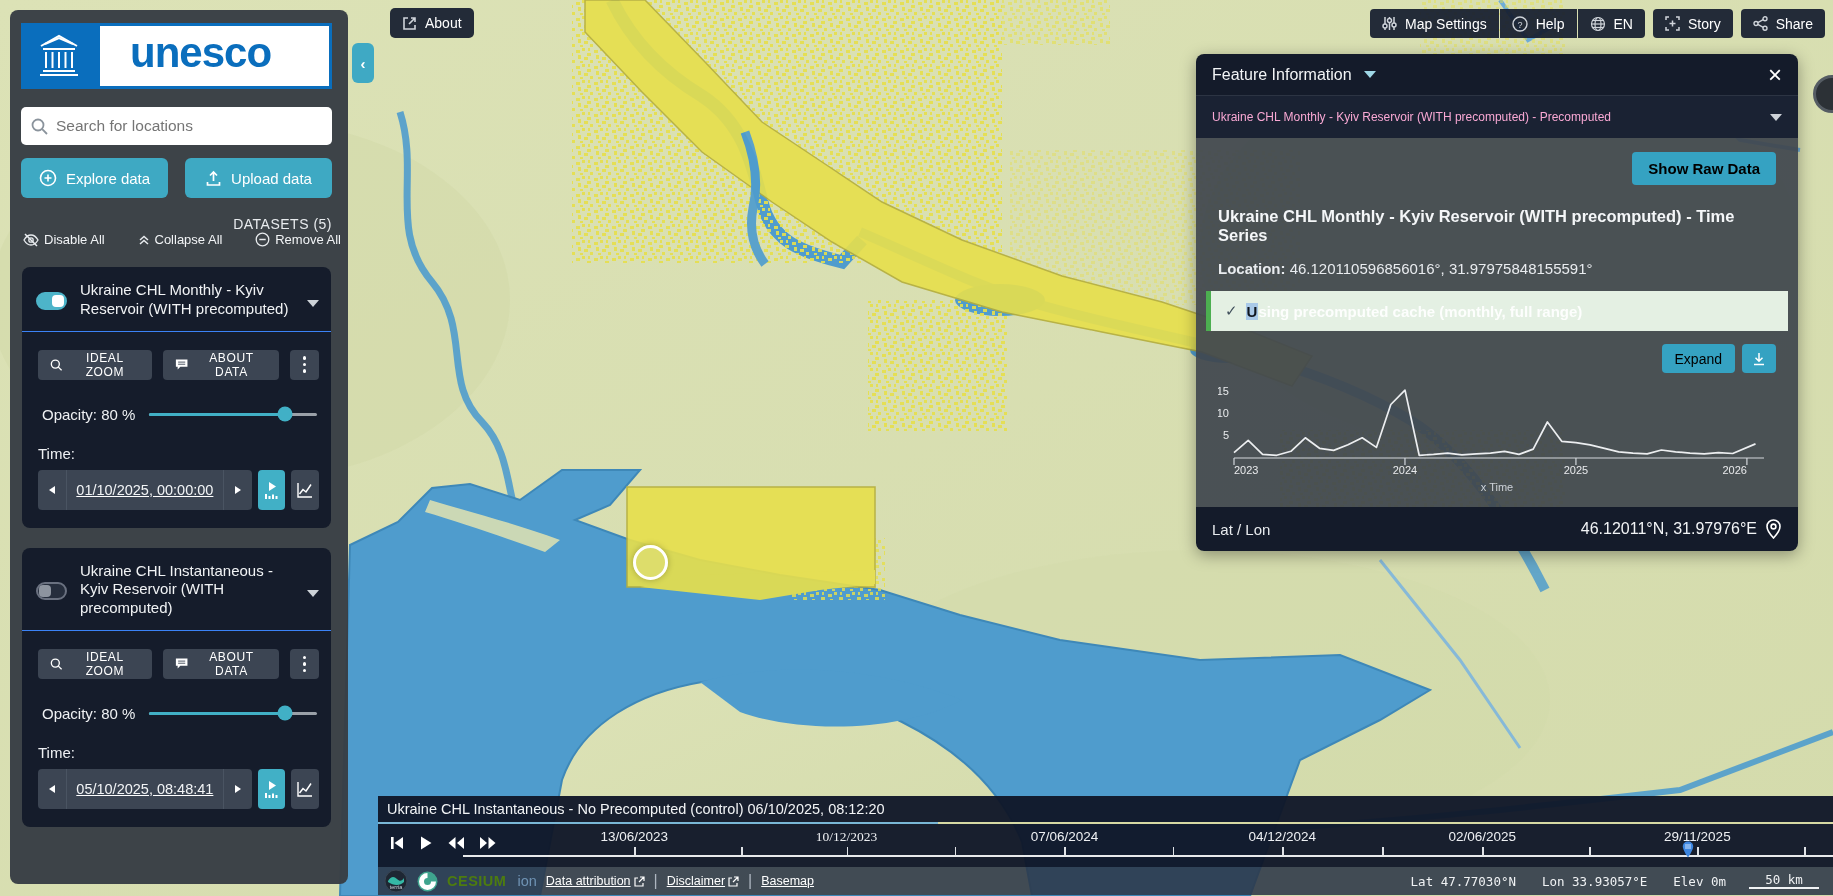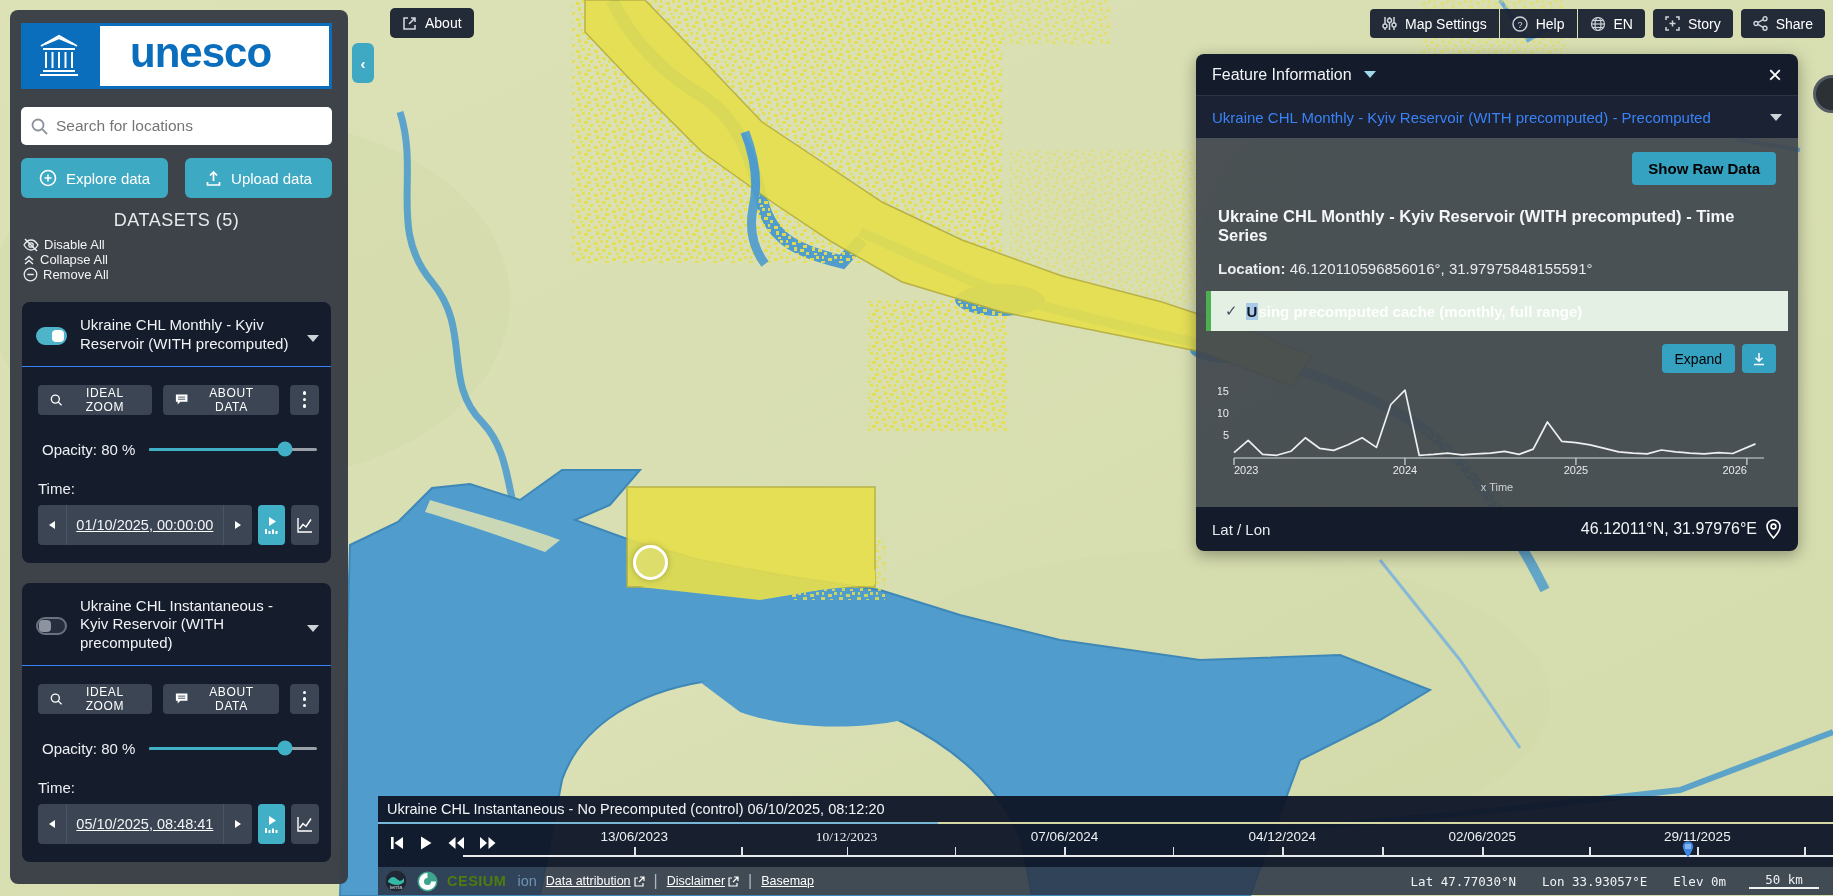--- a/index.html
+++ b/index.html
@@ -29,22 +29,22 @@
   #logo { width:311px; height:66px; display:flex; }
   #logo .emblem { width:76px; background:#0a6ebd; display:flex; align-items:center; justify-content:center; }
   #logo .word { flex:1; background:#fff; border:3px solid #0a6ebd; display:flex; align-items:center; }
   #logo .word span { color:#0a6ebd; font-weight:bold; font-size:42px; letter-spacing:-1px; margin-left:30px; margin-top:-6px;}
   #searchbox { margin-top:18px; width:311px; height:38px; background:#fff; border-radius:5px;
                display:flex; align-items:center; padding:0 10px; gap:8px; }
   #searchbox input { border:none; outline:none; flex:1; font-size:15.5px; color:#333; font-family:inherit; }
   #actionrow { margin-top:13px; width:311px; display:flex; gap:17px; }
   #actionrow .act { flex:1; height:40px; border:none; border-radius:6px; background:#3ea9c3; color:#fff;
                     font-size:15px; display:flex; align-items:center; justify-content:center; gap:9px; cursor:pointer; font-family:inherit;}
-  #ds-head { margin-top:12px; width:311px; text-align:center; font-size:18px; letter-spacing:0.5px; color:#e8ebee; }
-  #bulkrow { margin-top:6px; width:322px; display:flex; justify-content:space-between; padding:0 2px;flex-direction:column; }
+  #ds-head { margin-top:18px; width:311px; text-align:right; font-size:14px; letter-spacing:0.5px; color:#e8ebee; }
+  #bulkrow { margin-top:0; width:322px; display:flex; justify-content:space-between; padding:0 2px; }
   #bulkrow .bulk { display:flex; align-items:center; gap:5px; font-size:13px; color:#f2f4f6; cursor:pointer; }
 
   .card { width:309px; margin-left:1px; background:#151c2b; border-radius:8px; margin-top:20px; }
   .card .chead { display:flex; align-items:center; padding:14px 12px 12px 14px; border-bottom:1px solid #3b82f6; }
   .toggle { width:31px; height:18px; border-radius:10px; position:relative; flex:none; margin-top:2px; }
   .toggle.on { background:#4db4c9; border:2px solid #4db4c9; }
   .toggle.on .knob { position:absolute; right:1px; top:1px; width:12px; height:12px; border-radius:4px; background:#fff; }
   .toggle.off { background:#262e3d; border:2px solid #6a7180; }
   .toggle.off .knob { position:absolute; left:1px; top:1px; width:12px; height:12px; border-radius:4px; background:#8d949f; }
   .ctitle { flex:1; margin:0 6px 0 13px; font-size:15px; line-height:1.25; color:#f1f3f5; }
@@ -78,21 +78,21 @@
 
   
   #fpanel { position:absolute; left:1196px; top:54px; width:602px; border-radius:8px;
             box-shadow:0 4px 16px rgba(0,0,0,0.35); }
   #fp-head { height:42px; background:#141b2a; border-radius:8px 8px 0 0; display:flex; align-items:center;
              padding:0 16px; border-bottom:1px solid #2c3443; }
   #fp-head .t { font-size:16px; color:#f2f4f6; }
   #fp-head .caret { margin:2px 0 0 12px; border-top-color:#9fd7e6; }
   #fp-close { margin-left:auto; background:none; border:none; color:#fff; font-size:24px; line-height:1; cursor:pointer; font-family:inherit;}
   #fp-drop { height:42px; background:#1a2233; display:flex; align-items:center; padding:0 16px; cursor:pointer; }
-  #fp-drop .v { font-size:15px; color:#3b82f6; flex:1; }
+  #fp-drop .v { font-size:12px; color:#f9a8d4; flex:1; }
   #fp-body { background:rgba(64,70,78,0.93); padding:14px 22px 6px 22px; }
   #raw-row { display:flex; justify-content:flex-end; }
   #raw-btn { height:33px; border:none; border-radius:4px; background:#35a2c2; color:#000000; font-size:15px;
              padding:0 16px; cursor:pointer; font-family:inherit;font-weight:bold;}
   #fp-title { margin-top:22px; font-size:16.5px; font-weight:bold; color:#f4f6f8; }
   #fp-loc { margin-top:15px; font-size:15px; color:#e9ecef; }
   #fp-loc b { font-weight:bold; }
   #cache-note { margin:14px -12px 0 -12px; background:#e4f0e3; border-left:5px solid #4caf50; height:40px;
                 display:flex; align-items:center; padding-left:14px; font-size:15px; font-weight:bold; }
   #cache-note .chk { color:#41505c; margin-right:8px; font-weight:normal; }

